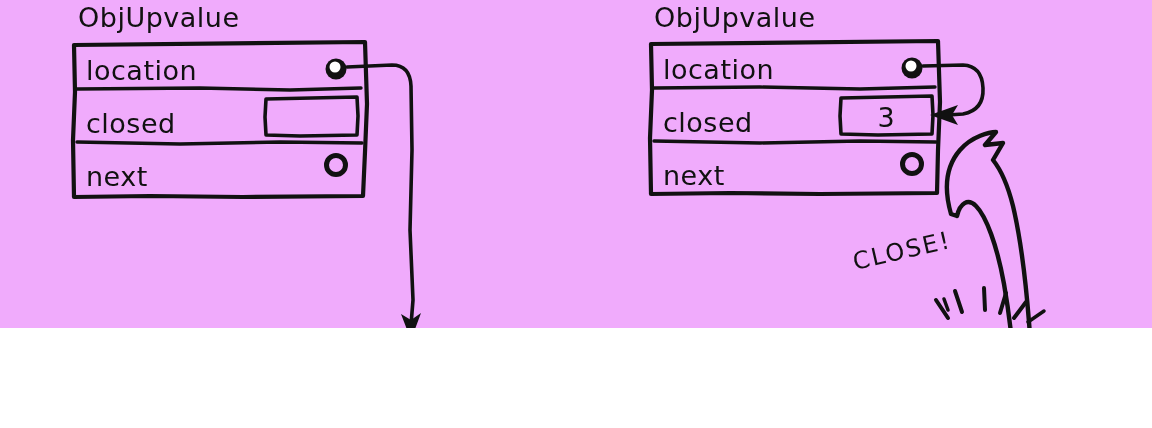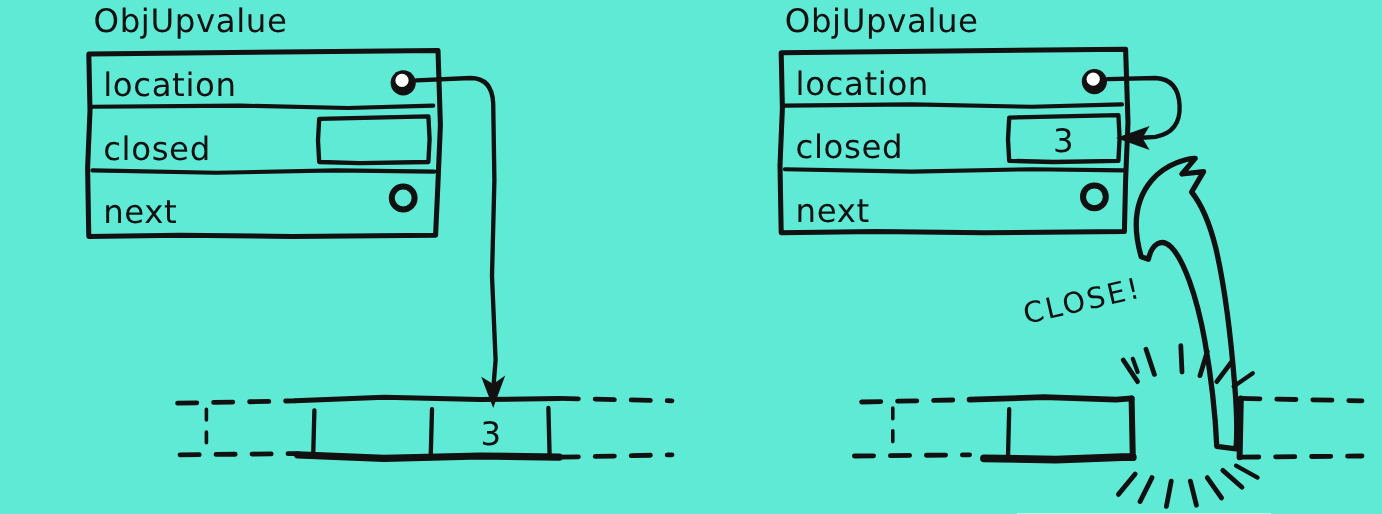--- a/index.html
+++ b/index.html
@@ -6,22 +6,22 @@
     margin: 0;
     padding: 0;
     background: #ffffff;
   }
   body {
     font-family: "DejaVu Sans", sans-serif;
   }
   #canvas {
     position: relative;
     width: 1152px;
-    height: 428px;
-    background: #5eead4;
+    height: 328px;
+    background: #f0abfc;
     overflow: hidden;
   }
   #canvas svg {
     position: absolute;
     top: 0;
     left: 0;
   }
   .ink {
     fill: none;
     stroke: #111111;

